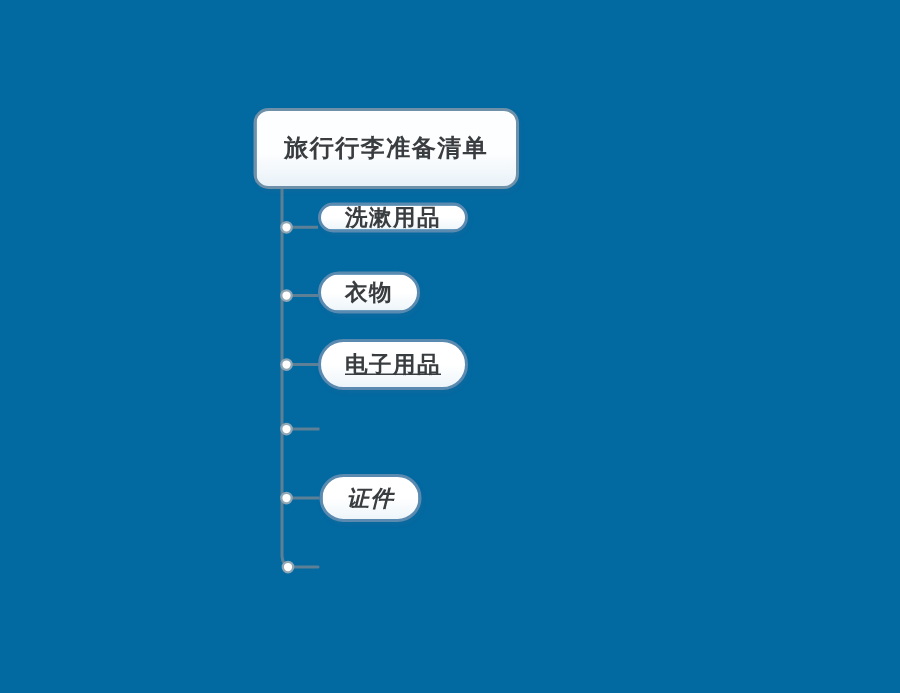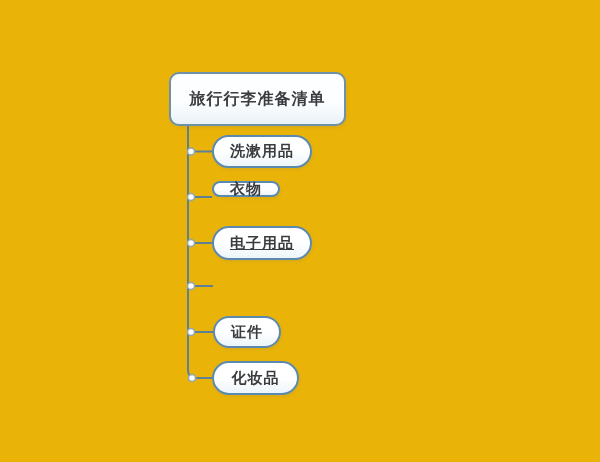--- a/index.html
+++ b/index.html
@@ -5,21 +5,21 @@
   html, body {
     margin: 0;
     padding: 0;
     background: #ffffff;
     font-family: "Liberation Sans", "DejaVu Sans", sans-serif;
   }
   .canvas {
     position: relative;
     width: 600px;
     height: 462px;
-    background: #eab308;
+    background: #0369a1;
     overflow: hidden;
     text-align: center;
   }
   .connectors {
     position: absolute;
     left: 0;
     top: 0;
     width: 600px;
     height: 462px;
   }
@@ -45,25 +45,25 @@
     font-size: 16px;
     font-weight: 600;
   }
   .node.child {
     border: 2px solid #5b8ab0;
     border-radius: 18px;
     background: linear-gradient(to bottom, #ffffff 50%, #edf5fa 100%);
     font-size: 15px;
     font-weight: 600;
   }
-  .node.c0 { left: 212px; top: 135px; width: 100px; height: 33px; }
-  .node.c1 { left: 212px; top: 181px; width:  68px; height: 16px; }
+  .node.c0 { left: 212px; top: 135px; width: 100px; height: 20px; }
+  .node.c1 { left: 212px; top: 181px; width:  68px; height: 28px; }
   .node.c2 { left: 212px; top: 226px; width: 100px; height: 34px; text-decoration: underline; }
   .node.c3 { left: 213px; top: 270px; width:  69px; height: 32px; }
-  .node.c4 { left: 213px; top: 316px; width:  68px; height: 32px; }
+  .node.c4 { left: 213px; top: 316px; width:  68px; height: 32px; font-style: italic; }
   .node.c5 { left: 212px; top: 361px; width:  87px; height: 34px; }
 </style>
 </head>
 <body>
 
 <div class="canvas">
 
   <svg class="connectors" viewBox="0 0 600 462" xmlns="http://www.w3.org/2000/svg">
 
     <path d="M 188 126 L 188 370 Q 188 378 196 378 L 212 378" fill="none" stroke-width="2" stroke-linecap="round" stroke="#5d8096"></path>
@@ -96,17 +96,14 @@
 
   <div class="node child c2">
     <span>电子用品</span>
   </div>
 
 
   <div class="node child c4">
     <span>证件</span>
   </div>
 
-  <div class="node child c5">
-    <span>化妆品</span>
-  </div>
 
 </div>
 
 </body></html>

